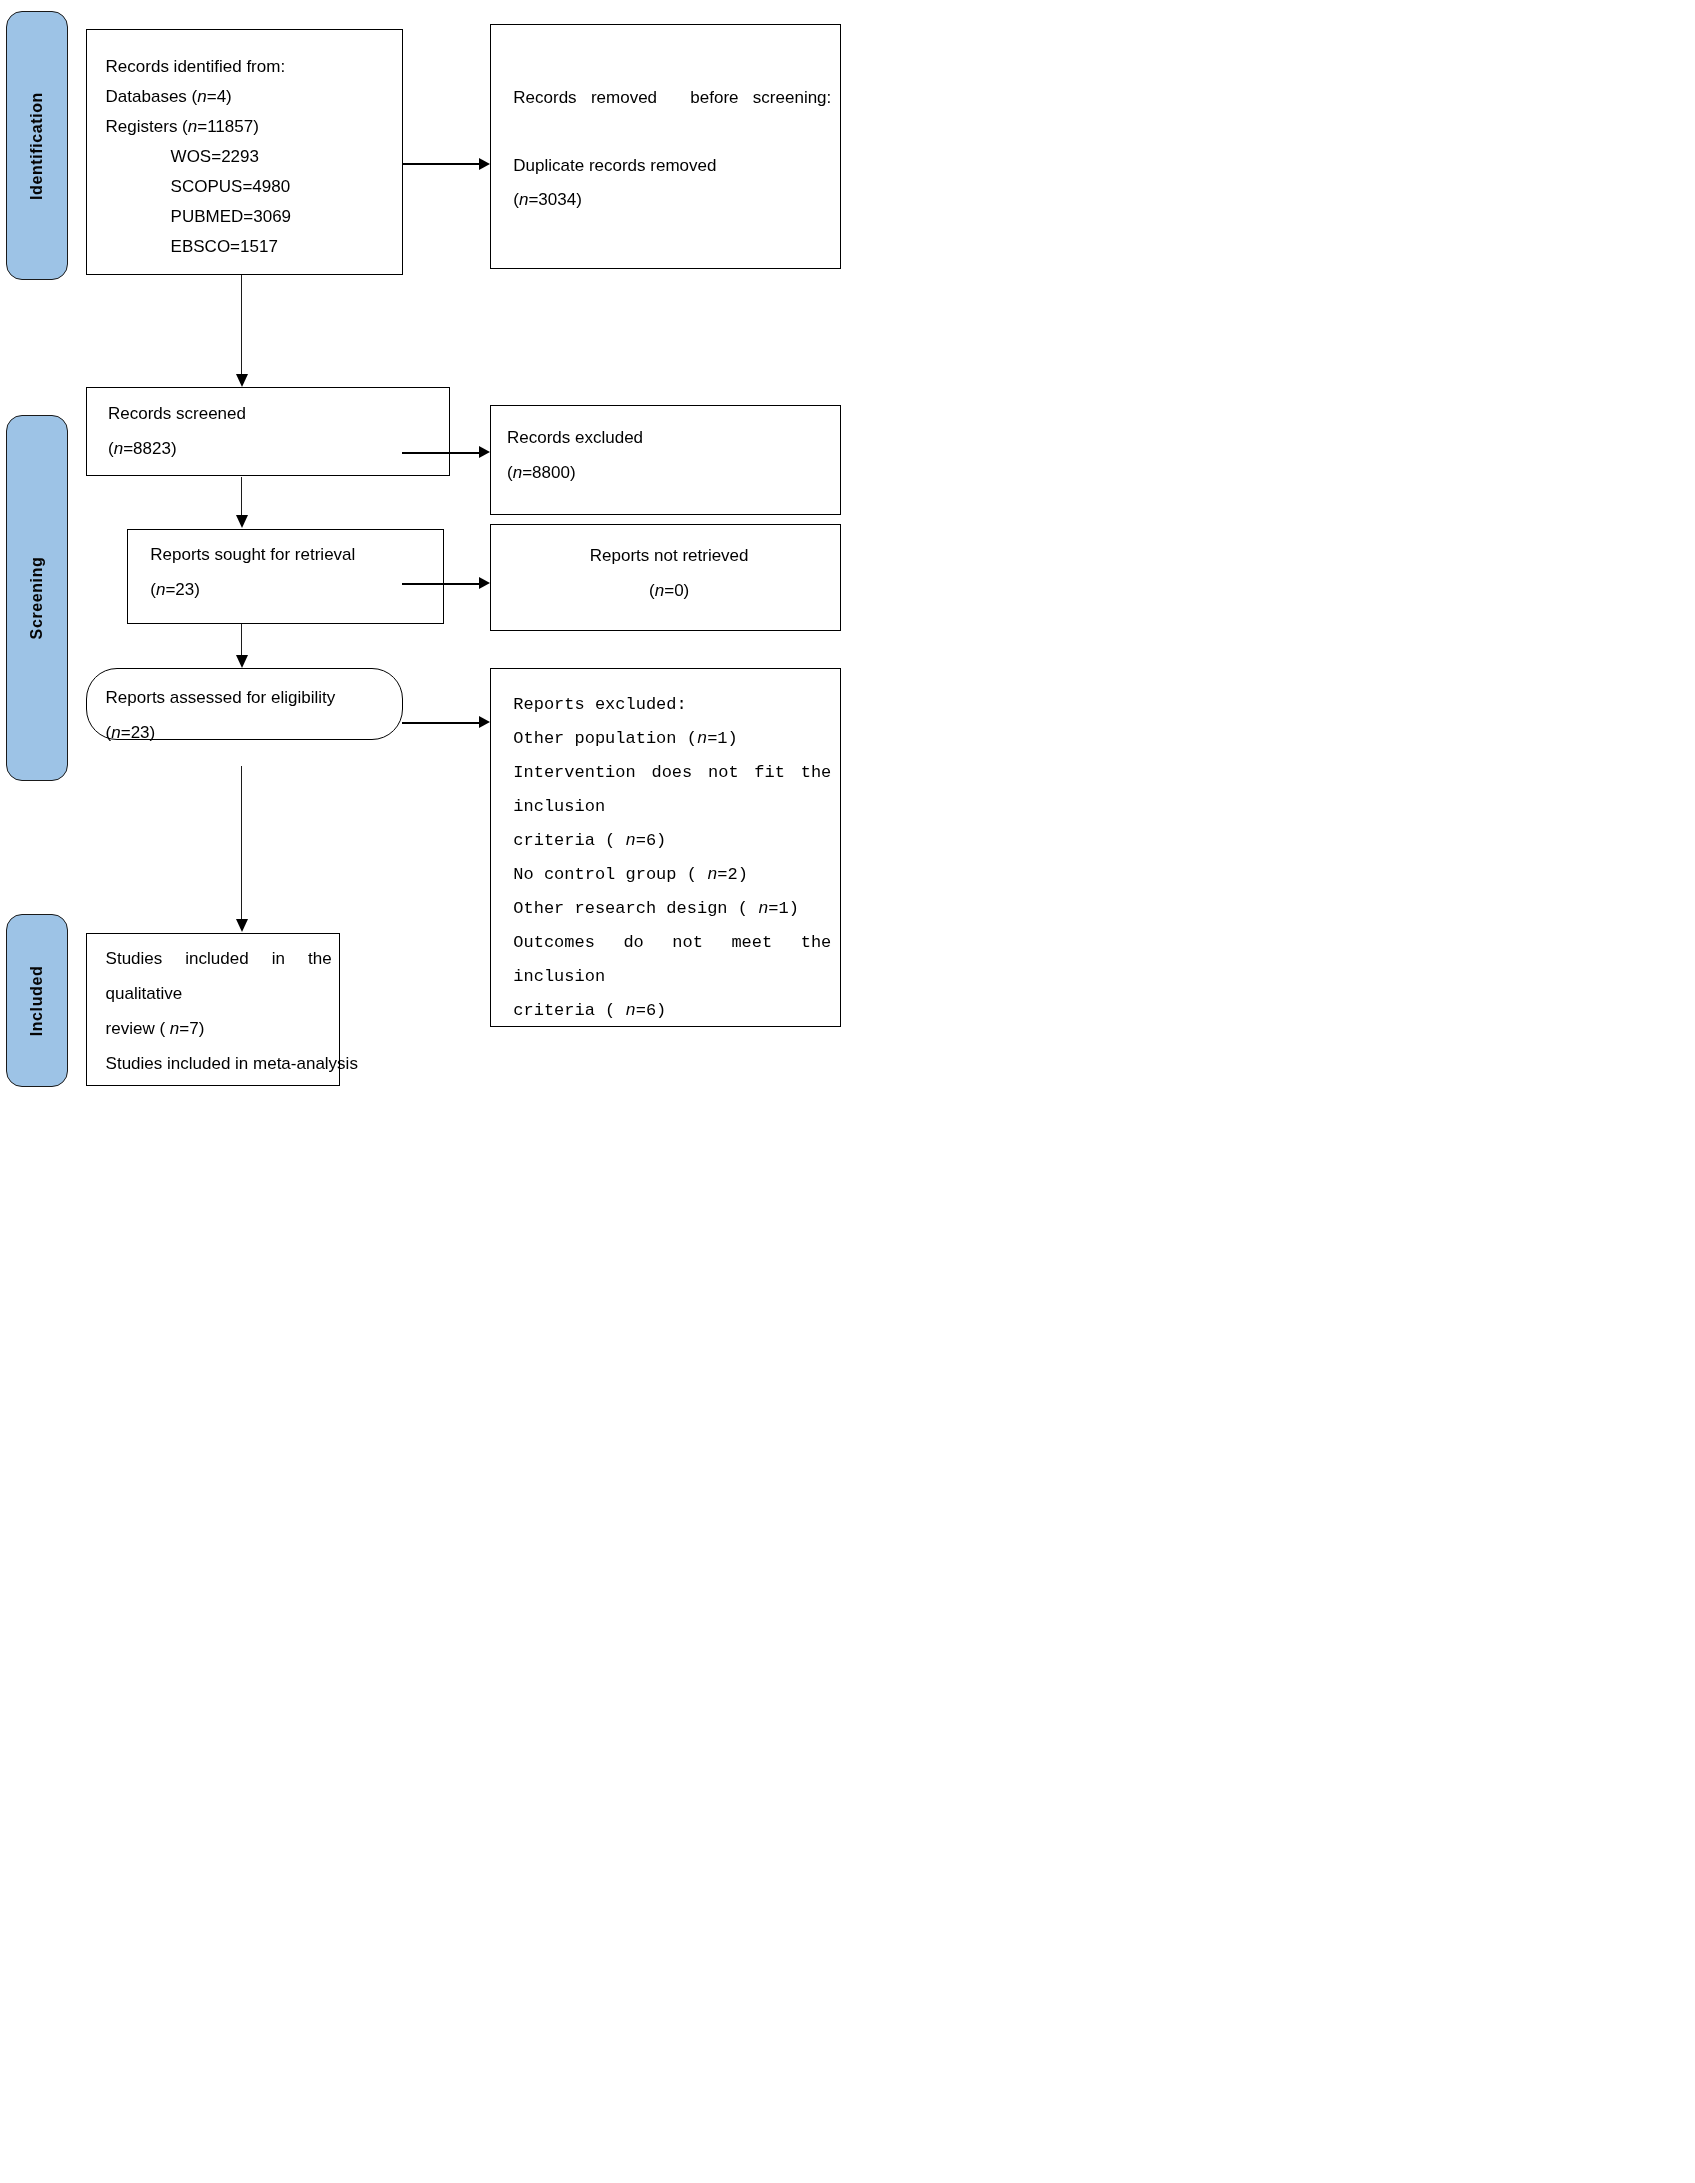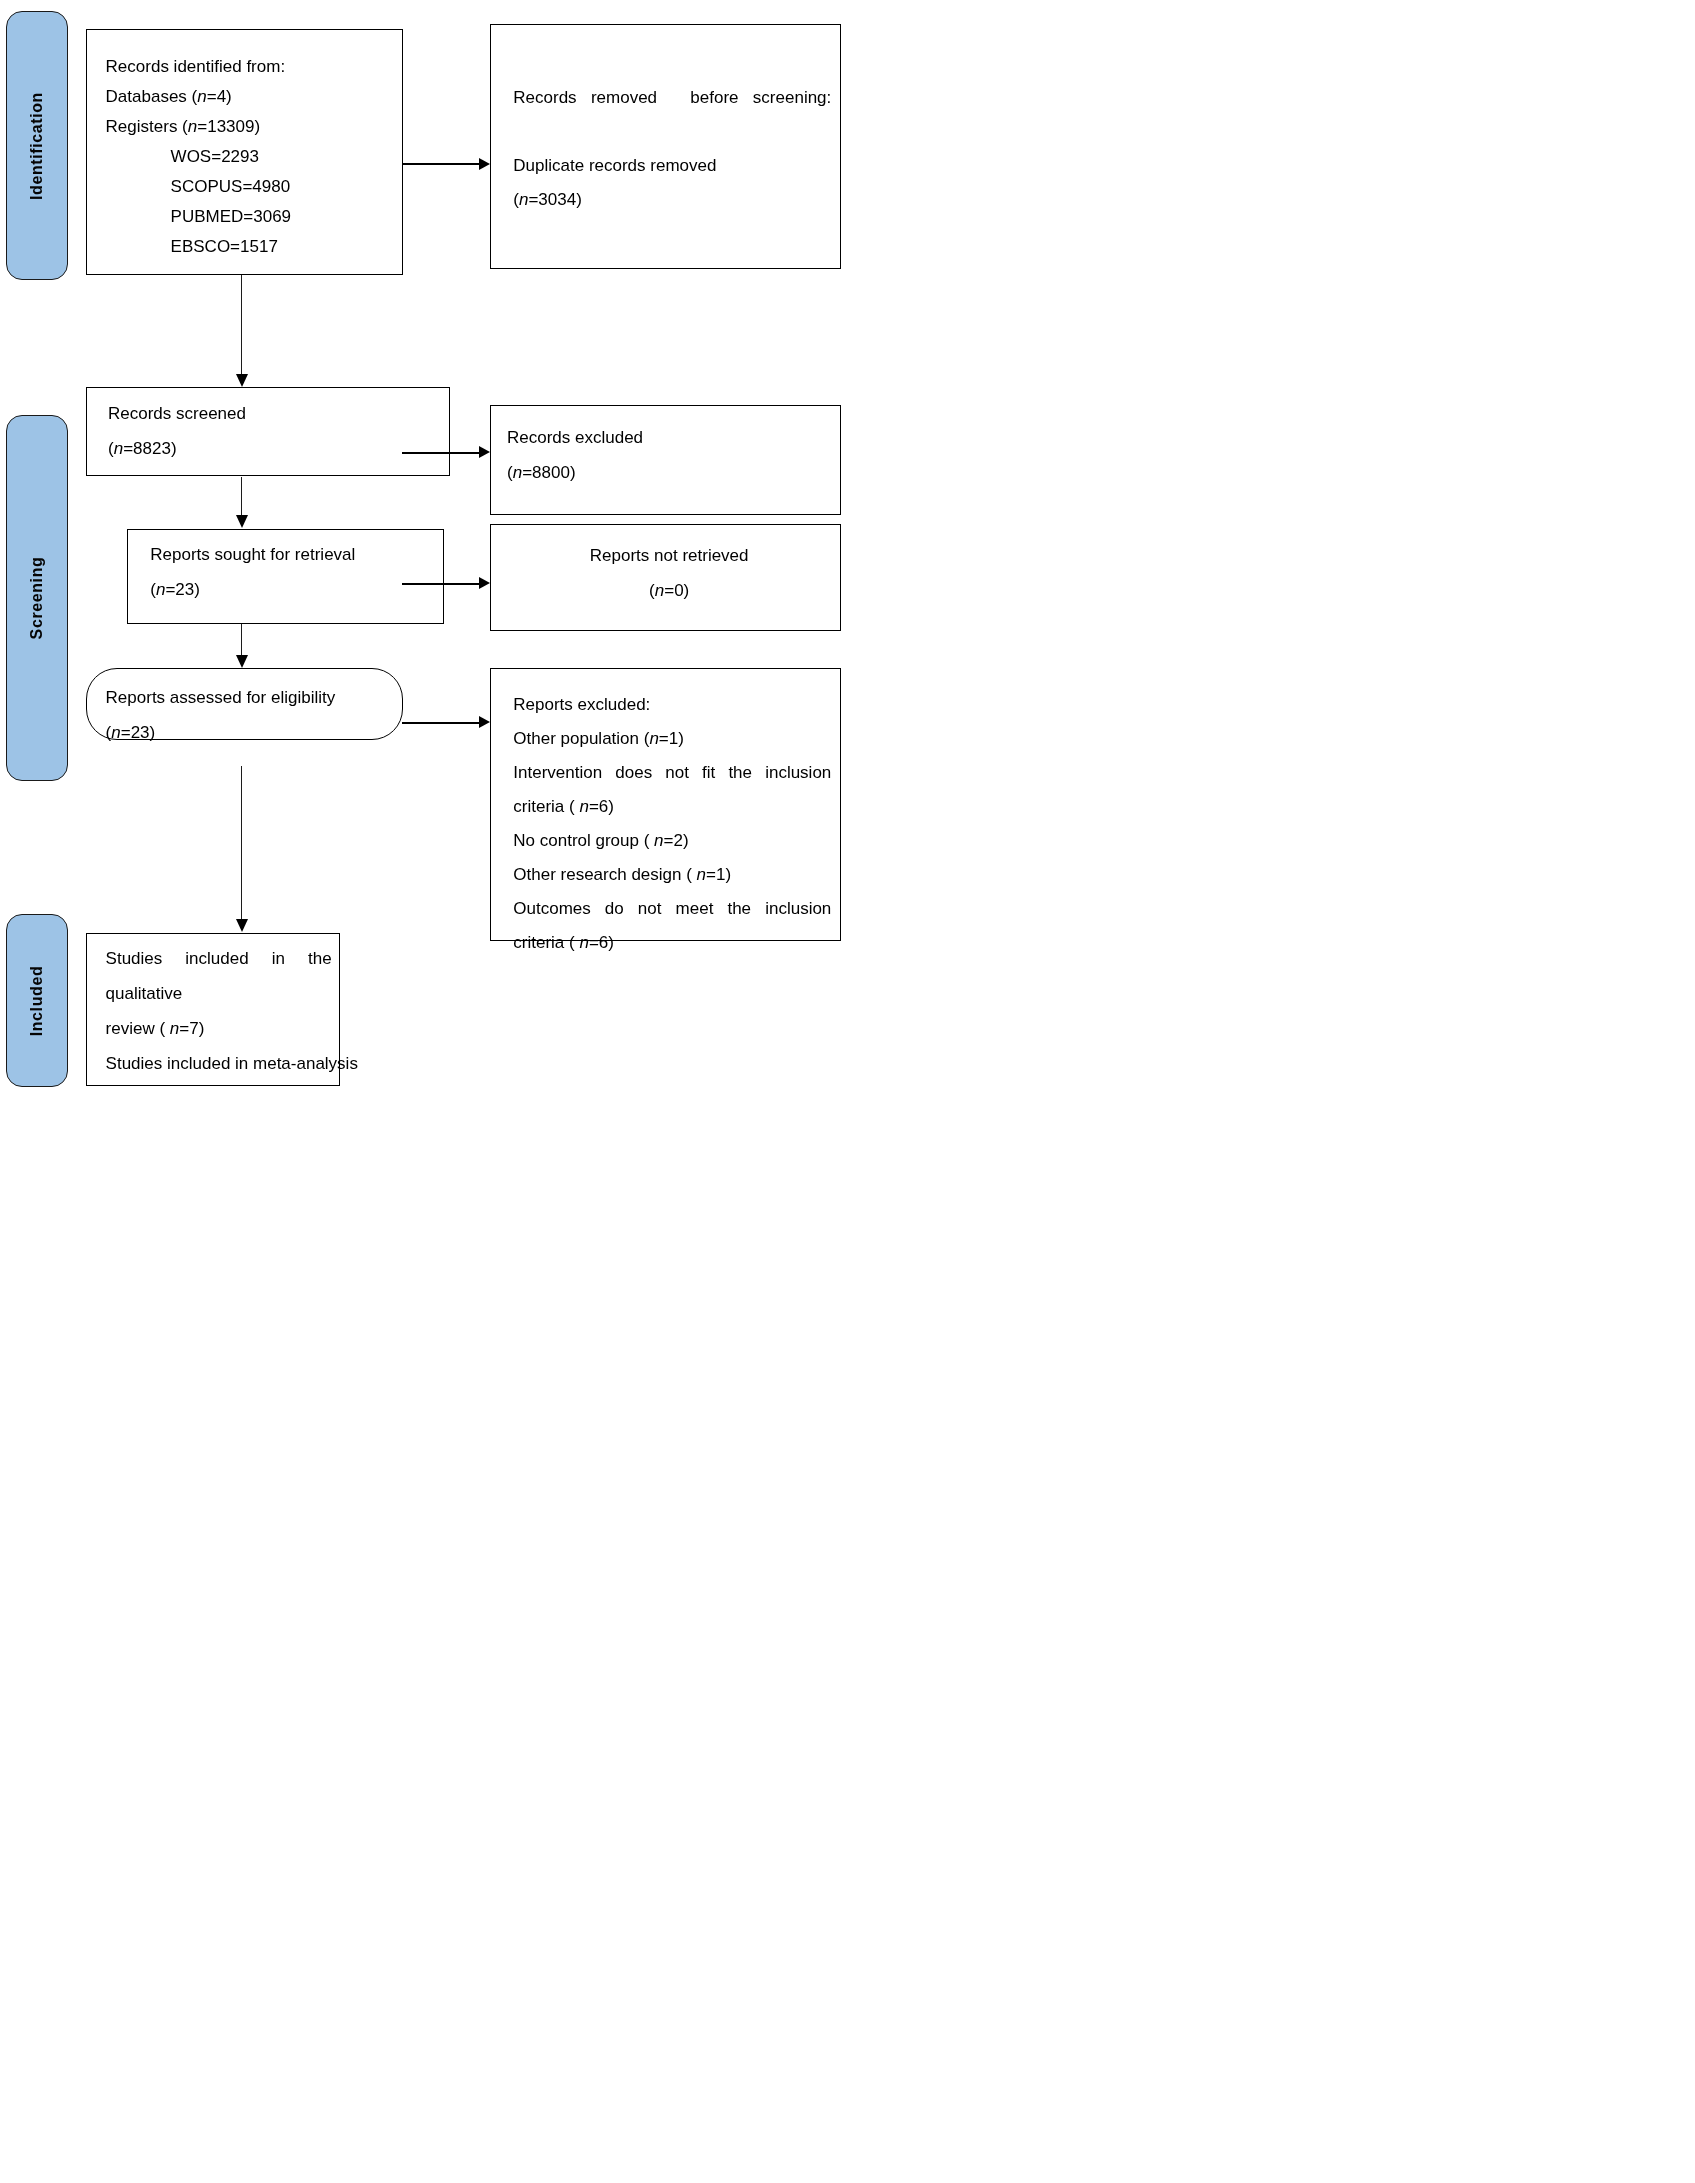--- a/index.html
+++ b/index.html
@@ -73,21 +73,21 @@
   <div class="stage" style="left:6.2px;top:415px;width:62px;height:366px;">
     <span class="stage-text">Screening</span>
   </div>
   <div class="stage" style="left:6.2px;top:914px;width:62px;height:173px;">
     <span class="stage-text">Included</span>
   </div>
 
   <div class="box" style="left:86px;top:29px;width:317px;height:246px;padding:22.3px 6.2px 0 18.6px;">
     <div class="ln">Records identified from:</div>
     <div class="ln"><span>Databases (</span><i class="nv">n</i><span>=4)</span></div>
-    <div class="ln"><span>Registers (</span><i class="nv">n</i><span>=13309)</span></div>
+    <div class="ln"><span>Registers (</span><i class="nv">n</i><span>=11857)</span></div>
     <div class="ln indent">WOS=2293</div>
     <div class="ln indent">SCOPUS=4980</div>
     <div class="ln indent">PUBMED=3069</div>
     <div class="ln indent">EBSCO=1517</div>
   </div>
 
   <div class="box" style="left:490px;top:23.6px;width:351px;height:245px;padding:56px 8.7px 0 22.3px;">
     <div class="ln ln54 justify"><span>Records removed </span><span class="em">before screening</span><span>:</span></div>
     <div class="spacer54"></div>
     <div class="ln ln54">Duplicate records removed</div>
@@ -112,21 +112,21 @@
   <div class="box" style="left:490px;top:524px;width:351px;height:107px;padding:13px 8.7px 0 16px;text-align:center;">
     <div class="ln ln2">Reports not retrieved</div>
     <div class="ln ln2"><span>(</span><i class="nv">n</i><span>=0)</span></div>
   </div>
 
   <div class="box" style="left:86px;top:668px;width:317px;height:72px;padding:11.2px 6.2px 0 18.6px;border-radius:31px;">
     <div class="ln ln2">Reports assessed for eligibility</div>
     <div class="ln ln2"><span>(</span><i class="nv">n</i><span>=23)</span></div>
   </div>
 
-  <div class="box" style="left:490px;top:668px;width:351px;height:273px;padding:18.6px 8.7px 0 22.3px;">
+  <div class="box" style="left:490px;top:668px;width:351px;height:359px;padding:18.6px 8.7px 0 22.3px;font-family:Liberation Mono, monospace;">
     <div class="ln ln54">Reports excluded:</div>
     <div class="ln ln54"><span>Other population (</span><i class="nv">n</i><span>=1)</span></div>
     <div class="ln ln54 justify">Intervention does not fit the inclusion</div>
     <div class="ln ln54"><span>criteria ( </span><i class="nv">n</i><span>=6)</span></div>
     <div class="ln ln54"><span>No control group ( </span><i class="nv">n</i><span>=2)</span></div>
     <div class="ln ln54"><span>Other research design ( </span><i class="nv">n</i><span>=1)</span></div>
     <div class="ln ln54 justify">Outcomes do not meet the inclusion</div>
     <div class="ln ln54"><span>criteria ( </span><i class="nv">n</i><span>=6)</span></div>
   </div>
 

